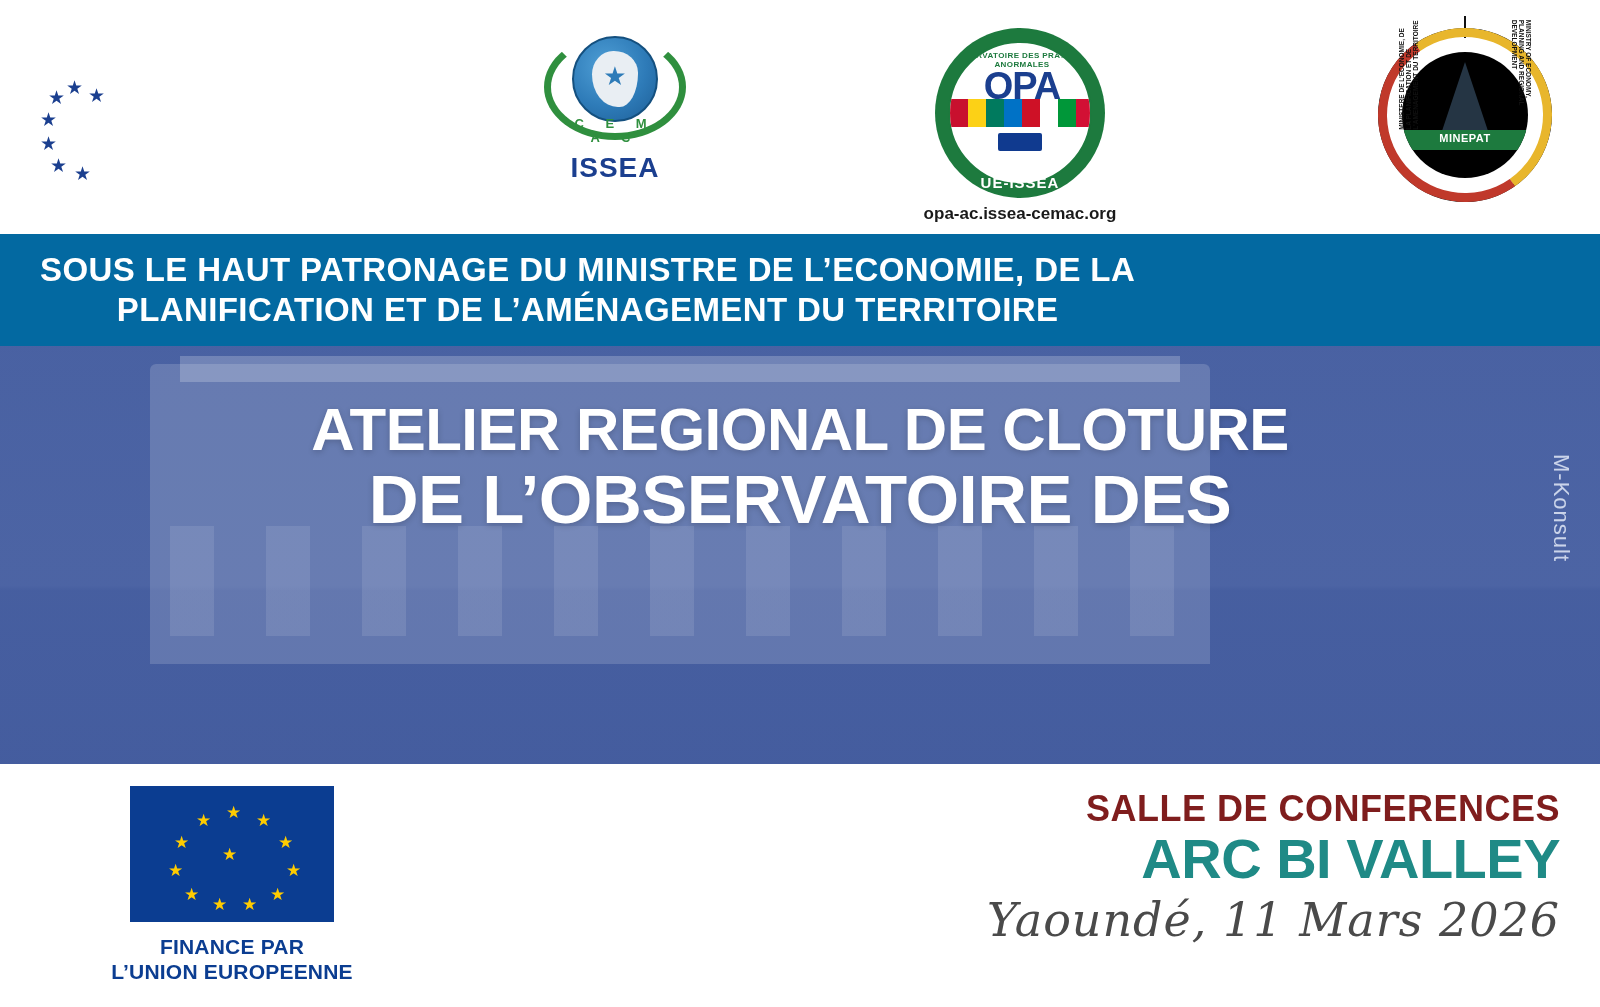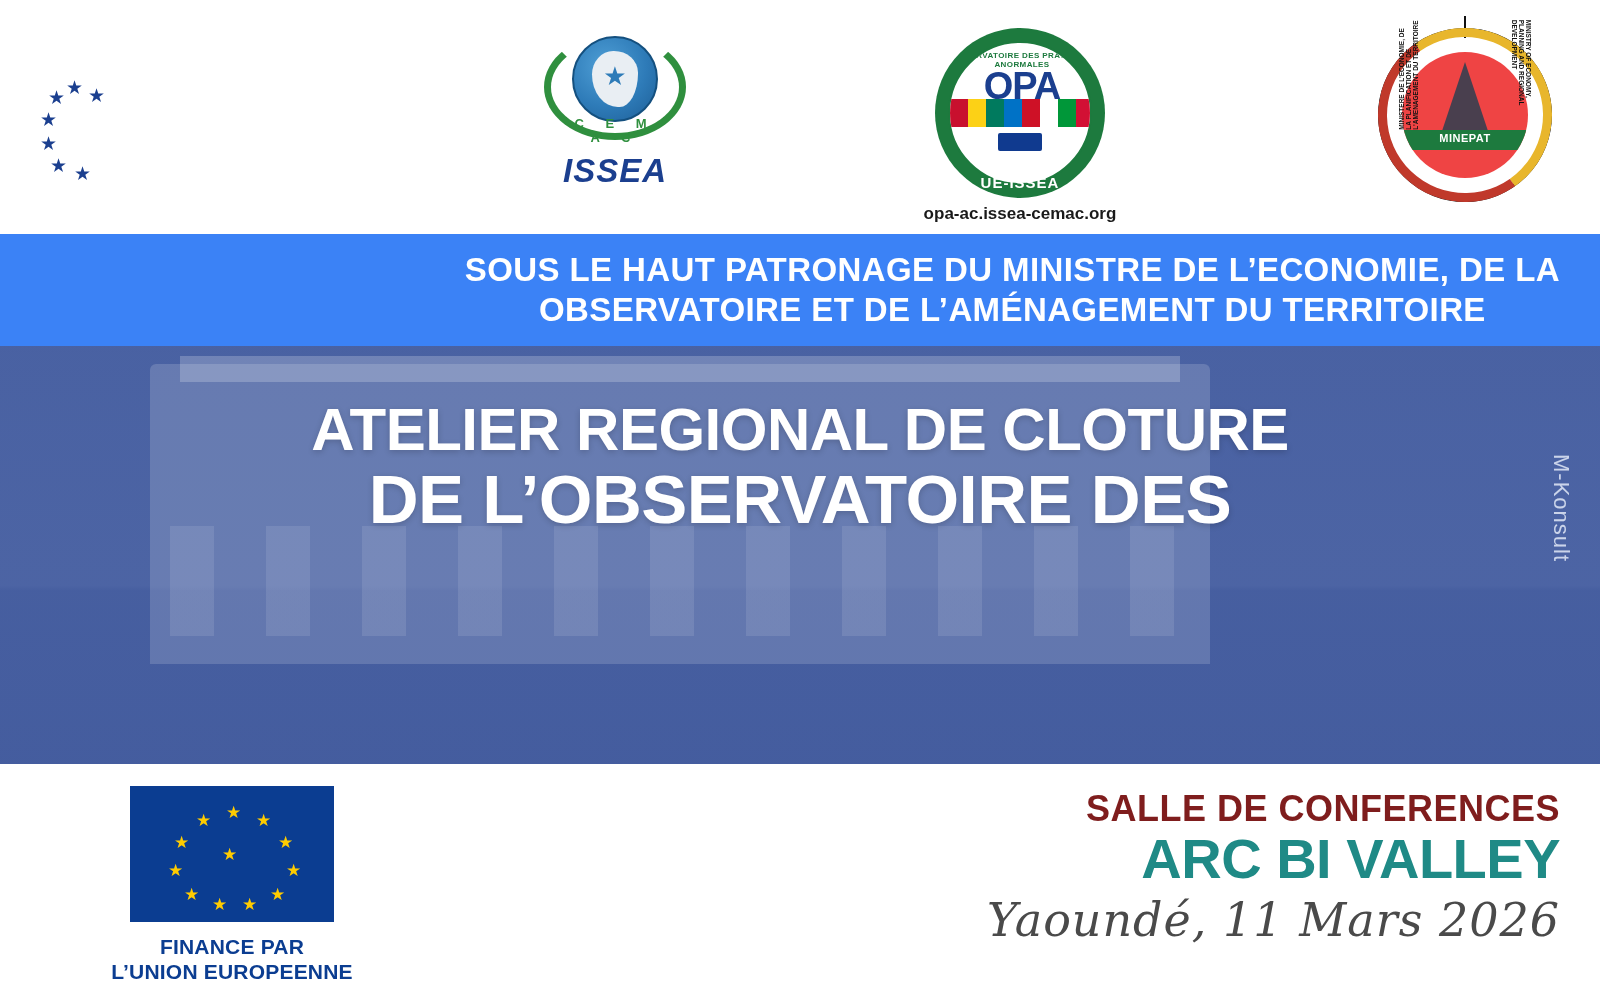--- a/index.html
+++ b/index.html
@@ -115,26 +115,25 @@
   }
   .cemac-letters2 {
     position: absolute;
     left: 0; right: 0; top: 100px;
     font-size: 13px;
     font-weight: bold;
     letter-spacing: 9px;
     color: #2f8f3e;
   }
   .issea-word {
-    font-size: 33px;
+    font-size: 28px;
     font-weight: bold;
     color: #1b3f8f;
     letter-spacing: 1px;
     margin-top: -8px;
-    font-style: italic;
   }
 
   
   .opa {
     position: absolute;
     left: 905px; top: 28px;
     width: 230px;
     text-align: center;
   }
   .opa-disc {
@@ -232,21 +231,21 @@
     border: 9px solid transparent;
     border-bottom-color: #c0392b;
     border-left-color: #c0392b;
     transform: rotate(10deg);
   }
   .minepat-core {
     position: absolute;
     left: 32px; top: 28px;
     width: 126px; height: 126px;
     border-radius: 50%;
-    background: #ef4444;
+    background: #000000;
     overflow: hidden;
   }
   .minepat-tower {
     position: absolute;
     left: 50%; top: 10px;
     transform: translateX(-50%);
     width: 0; height: 0;
     border-left: 26px solid transparent;
     border-right: 26px solid transparent;
     border-bottom: 78px solid #2c3e50;
@@ -285,24 +284,24 @@
     width: 2px; height: 22px;
     background: #111;
   }
 
   
   .green-band {
     position: absolute;
     left: 0; top: 234px;
     width: 1600px;
     height: 112px;
-    background: #3b82f6;
+    background: #0369a1;
     display: flex;
     align-items: center;
-    justify-content: flex-end;
+    justify-content: flex-start;
   }
   .green-band p {
     color: #ffffff;
     font-weight: bold;
     font-size: 33px;
     line-height: 1.22;
     text-align: center;
     letter-spacing: .4px;
     padding: 0 40px;
   }
@@ -507,21 +506,21 @@
         <div class="minepat-label">MINEPAT</div>
       </div>
       <div class="minepat-side-l">MINISTERE DE L’ECONOMIE, DE LA PLANIFICATION ET DE L’AMENAGEMENT DU TERRITOIRE</div>
       <div class="minepat-side-r">MINISTRY OF ECONOMY, PLANNING AND REGIONAL DEVELOPMENT</div>
     </div>
   </div>
 
   <div class="green-band">
     <p>
       <span>SOUS LE HAUT PATRONAGE DU MINISTRE DE L’ECONOMIE, DE LA</span><br>
-      <span>OBSERVATOIRE ET DE L’AMÉNAGEMENT DU TERRITOIRE</span>
+      <span>PLANIFICATION ET DE L’AMÉNAGEMENT DU TERRITOIRE</span>
     </p>
   </div>
 
   <div class="hero">
     <div class="hero-photo">
       <div class="hero-roof"></div>
       <div class="hero-building"></div>
       <div class="hero-windows"></div>
       <div class="hero-cars">
         <div class="hero-car" style="left:120px"></div>

